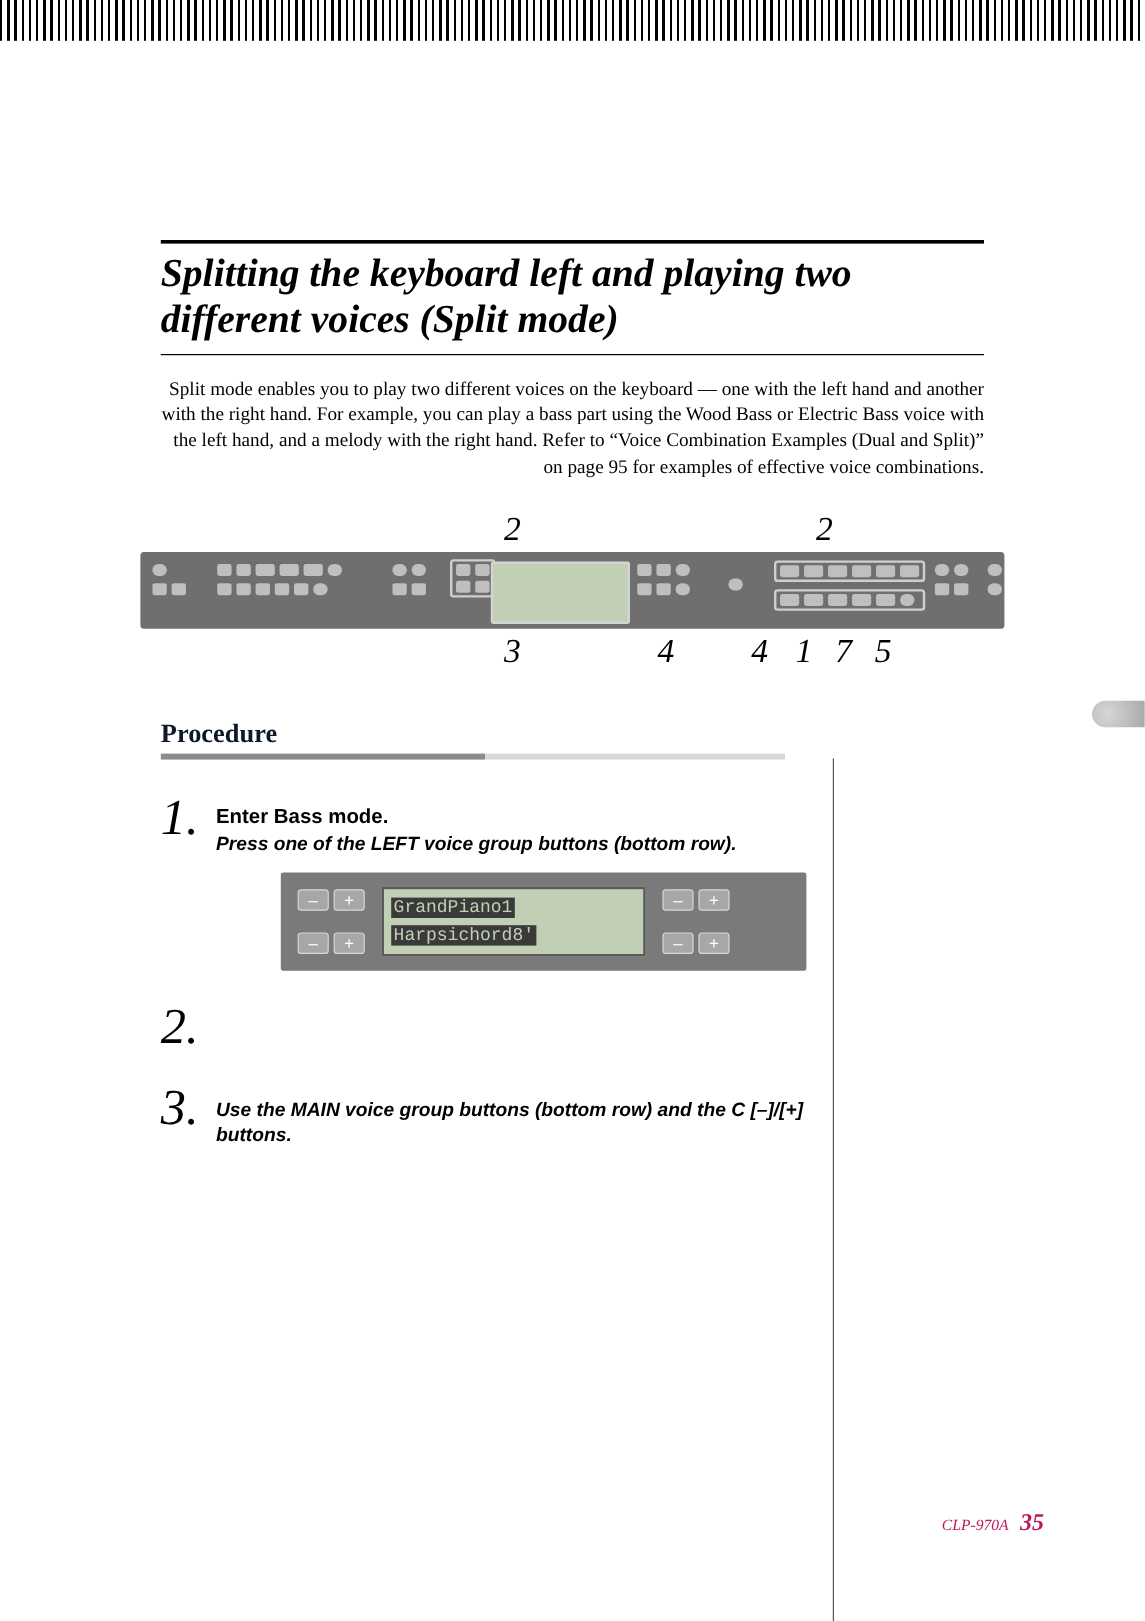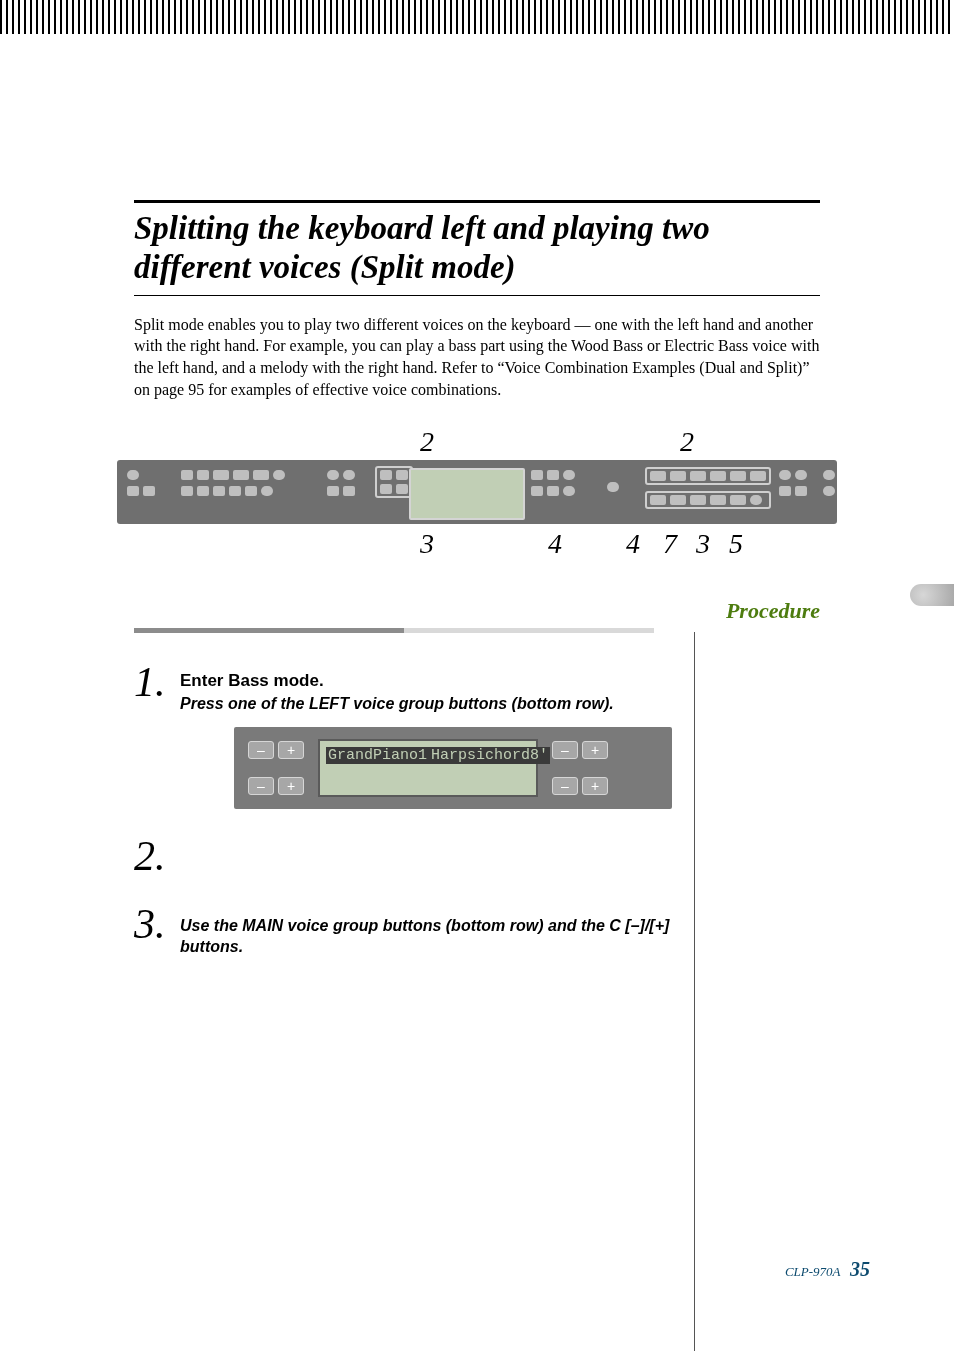--- a/index.html
+++ b/index.html
@@ -5,57 +5,57 @@
   html,body{margin:0;padding:0;background:#fff;font-family:"Times New Roman",Times,serif;color:#000;}
   .page{width:954px;height:1351px;position:relative;box-sizing:border-box;padding:60px 84px 60px 84px;}
   
   .barcode{position:absolute;top:0;left:0;right:0;height:34px;
     background:repeating-linear-gradient(90deg,#000 0 2px,#fff 2px 6px);}
   .running-head{font-style:italic;font-weight:bold;font-size:17px;margin-top:10px;}
   .sec-title-wrap{margin:140px 50px 0 50px;}
   .sec-rule-top{border-top:3px solid #000;height:0;margin-bottom:6px;}
   .sec-title{font-style:italic;font-weight:bold;font-size:33px;line-height:1.18;margin:0;}
   .sec-rule-bot{border-top:1px solid #000;height:0;margin-top:8px;}
-  .intro{font-size:16px;line-height:1.35;margin:18px 50px 0 50px;font-family:"Times New Roman",serif;}
+  .intro{font-size:16px;line-height:1.35;margin:18px 50px 0 50px;font-family:"Times New Roman",serif;text-align:right;}
   
   .panel-ill{margin:26px auto 0 auto;width:720px;position:relative;}
   .callout-row{display:flex;justify-content:space-between;height:34px;font-style:italic;font-size:28px;font-family:Georgia,serif;}
   .callout-row span{display:inline-block;width:20px;text-align:center;}
   .panelbox{background:#6f6f6f;border-radius:3px;height:64px;position:relative;padding:8px 8px;box-sizing:border-box;}
   .panelbox .group{position:absolute;top:10px;display:flex;flex-direction:column;gap:6px;}
   .btnrow{display:flex;gap:4px;}
   .btn{width:16px;height:10px;background:#bfbfbf;border-radius:2px;}
   .btn.sm{width:12px;}
   .btn.round{border-radius:5px;width:12px;}
   .screen{position:absolute;top:8px;left:292px;width:112px;height:48px;border:2px solid #d4d4d4;border-radius:2px;background:#c1cfb5;}
   .outline{border:2px solid #cfcfcf;border-radius:3px;padding:2px 3px;display:inline-flex;gap:4px;}
   .voicegrid{position:absolute;top:7px;left:528px;display:flex;flex-direction:column;gap:6px;}
   .callout-bot{display:flex;height:36px;font-style:italic;font-size:28px;font-family:Georgia,serif;margin-top:4px;}
   .callout-bot span{display:inline-block;text-align:center;}
   
   .proc-wrap{margin:34px 50px 0 50px;position:relative;}
-  .proc-title{font-style:italic;font-weight:bold;font-size:22px;color:#4d7c0f;text-align:right;}
+  .proc-title{font-weight:bold;font-size:22px;color:#0f172a;}
   .proc-rule{height:5px;margin-top:4px;background:linear-gradient(90deg,#8c8c8c 0 270px,#d9d9d9 270px 520px,rgba(0,0,0,0) 520px);}
   .steps{margin-top:28px;width:560px;}
   .step{display:flex;align-items:flex-start;margin-bottom:26px;}
   .step-num{font-style:italic;font-size:42px;line-height:1;width:46px;font-family:Georgia,serif;}
   .step-body{flex:1;padding-top:10px;}
   .step-head{font-weight:bold;font-size:17px;font-family:Arial,Helvetica,sans-serif;}
   .step-sub{font-style:italic;font-weight:bold;font-size:16px;font-family:Arial,Helvetica,sans-serif;margin-top:2px;line-height:1.35;}
   
   .lcd-block{margin:12px 0 0 54px;background:#7a7a7a;width:410px;padding:12px 14px;border-radius:2px;display:flex;align-items:center;gap:14px;}
   .lcd-pm-col{display:flex;flex-direction:column;gap:18px;}
   .pm-pair{display:flex;gap:4px;}
   .pm{width:24px;height:16px;border-radius:3px;background:#a7a7a7;border:1px solid #d6d6d6;display:flex;align-items:center;justify-content:center;color:#fff;font-size:14px;font-family:Arial,sans-serif;}
-  .lcd-screen{background:#c1cfb5;border:2px solid #5a5a5a;width:220px;height:58px;padding:4px 6px;box-sizing:border-box;display:flex;flex-direction:row;justify-content:space-around;}
+  .lcd-screen{background:#c1cfb5;border:2px solid #5a5a5a;width:220px;height:58px;padding:4px 6px;box-sizing:border-box;display:flex;flex-direction:column;justify-content:space-around;}
   .lcd-line{font-family:"Courier New",monospace;font-size:15px;letter-spacing:0px;color:#3a3a3a;}
   .lcd-line.sel{background:#3a3a3a;color:#c1cfb5;display:inline-block;padding:0 2px;}
   .side-rule{position:absolute;left:560px;top:34px;bottom:-400px;border-left:1px solid #555;}
   
-  .footer{position:absolute;bottom:70px;right:84px;font-size:14px;color:#0c4a6e;}
+  .footer{position:absolute;bottom:70px;right:84px;font-size:14px;color:#be185d;}
   .footer .model{font-style:italic;font-size:13px;margin-right:6px;}
   .footer .pnum{font-style:italic;font-weight:bold;font-size:20px;}
   .thumb{position:absolute;right:0;top:584px;width:44px;height:22px;border-radius:11px 0 0 11px;
     background:radial-gradient(circle at 30% 50%,#d7d7d7,#a8a8a8);}
 </style>
 </head>
 <body>
 <div class="page">
 
 <div class="barcode"></div>
@@ -179,21 +179,21 @@
           </div>
       <div class="btnrow">
             <span class="btn round"></span>
           </div>
     </div>
   </div>
   <div class="callout-bot">
     <span style="margin-left:300px;width:20px">3</span>
     <span style="margin-left:108px;width:20px">4</span>
     <span style="margin-left:58px;width:20px">4</span>
-    <span style="margin-left:18px;width:90px;letter-spacing:6px">7 3 5</span>
+    <span style="margin-left:18px;width:90px;letter-spacing:6px">1 7 5</span>
   </div>
 </div>
 
 <div class="proc-wrap">
   <div class="proc-title">Procedure</div>
   <div class="proc-rule"></div>
   <div class="side-rule"></div>
 
   <div class="steps">
 

